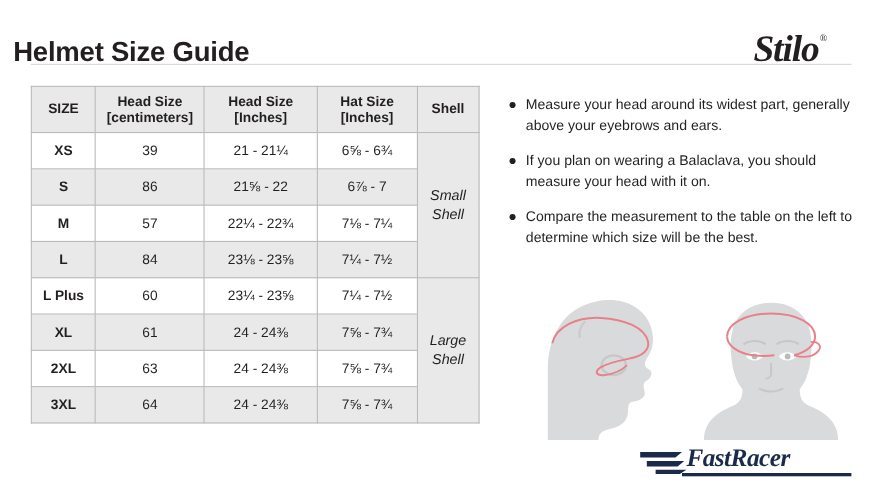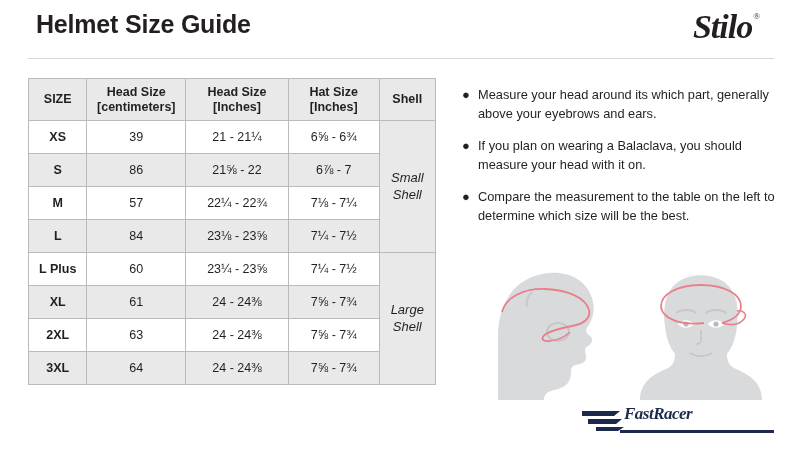--- a/index.html
+++ b/index.html
@@ -10,30 +10,30 @@
     font-family: "Liberation Sans", sans-serif;
     color: #231f20;
     overflow: hidden;
     position: relative;
   }
   .page { position: relative; width: 800px; height: 450px; padding: 0; }
 
   
   .header {
     position: absolute;
-    left: 36px; top: 10px; width: 746px; height: 52px;
-    display: flex; align-items: flex-start; justify-content: space-between;
+    left: 12px; top: 10px; width: 746px; height: 52px;
+    display: flex; align-items: flex-end; justify-content: space-between;
   }
   .title {
     font-size: 25px; font-weight: bold; letter-spacing: -0.2px;
     color: #231f20;
   }
   .brand {
     display: flex; align-items: flex-start;
-    margin-right: 24px;
+    margin-right: 8px;
   }
   .brand-word {
     font-family: "Liberation Serif", serif;
     font-size: 34px; font-weight: bold; font-style: italic;
     letter-spacing: -1px;
     color: #231f20;
     line-height: 1;
     position: relative;
   }
   .brand-reg {
@@ -121,21 +121,21 @@
     position: absolute; right: 24px; bottom: 14px;
     width: 196px; height: 34px;
   }
   .fr-text {
     position: absolute; left: 0; top: 0; width: 196px; height: 34px;
   }
   .fr-word {
     position: absolute; left: 44px; top: 3px;
     font-family: "Liberation Serif", serif;
     font-style: italic; font-weight: bold;
-    font-size: 17px; letter-spacing: -0.5px;
+    font-size: 23px; letter-spacing: -0.5px;
     color: #1b2a4a;
     line-height: 1;
   }
   .fr-word .racer { color: #1b2a4a; }
   .fr-underline {
     position: absolute; left: 40px; top: 28px; width: 154px; height: 3px;
     background: #1b2a4a;
   }
   .fr-swoosh { position: absolute; left: 0; top: 0; }
 </style>
@@ -236,21 +236,21 @@
           <td>24 - 24⅜</td>
           <td>7⅝ - 7¾</td>
         </tr>
       </tbody>
     </table>
   </div>
 
   <div class="bullets">
     <div class="bullet">
       <div class="dot">●</div>
-      <div class="txt">Measure your head around its which part, generally above your eyebrows and ears.</div>
+      <div class="txt">Measure your head around its widest part, generally above your eyebrows and ears.</div>
     </div>
     <div class="bullet">
       <div class="dot">●</div>
       <div class="txt">If you plan on wearing a Balaclava, you should measure your head with it on.</div>
     </div>
     <div class="bullet">
       <div class="dot">●</div>
       <div class="txt">Compare the measurement to the table on the left to determine which size will be the best.</div>
     </div>
   </div>

